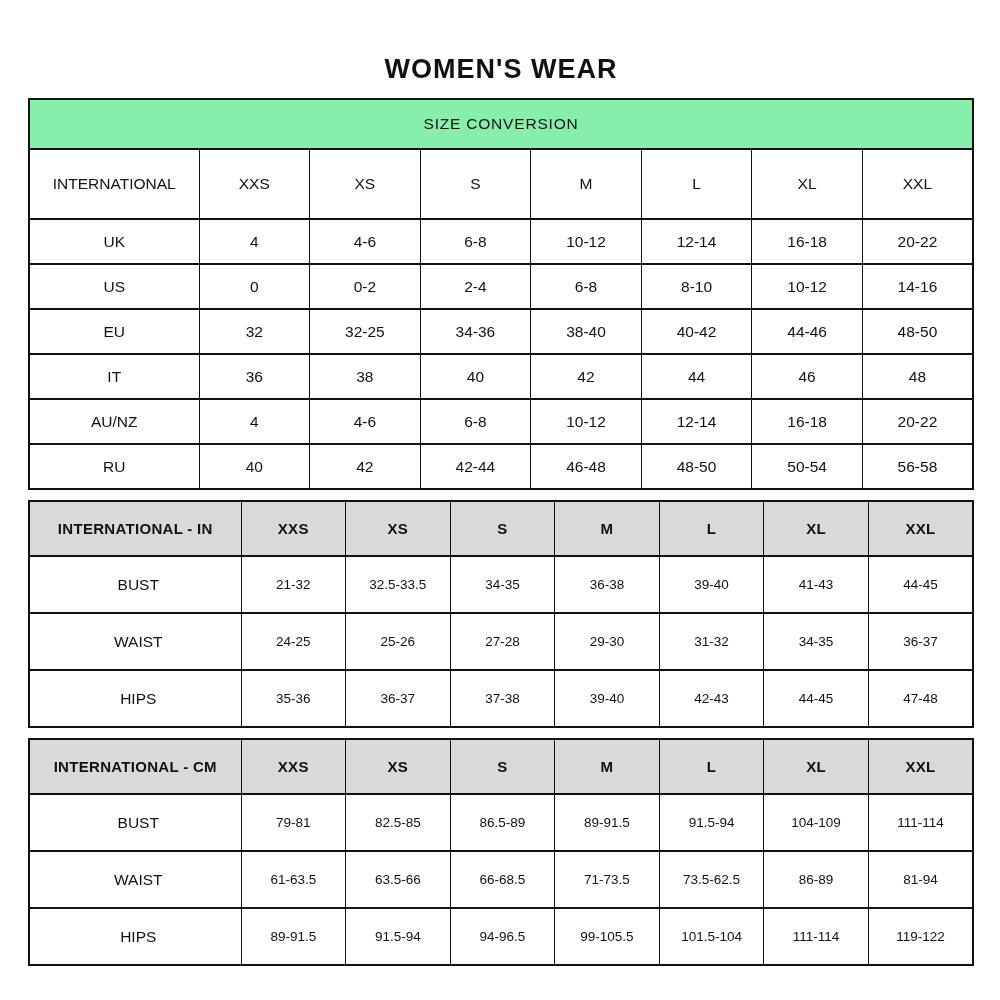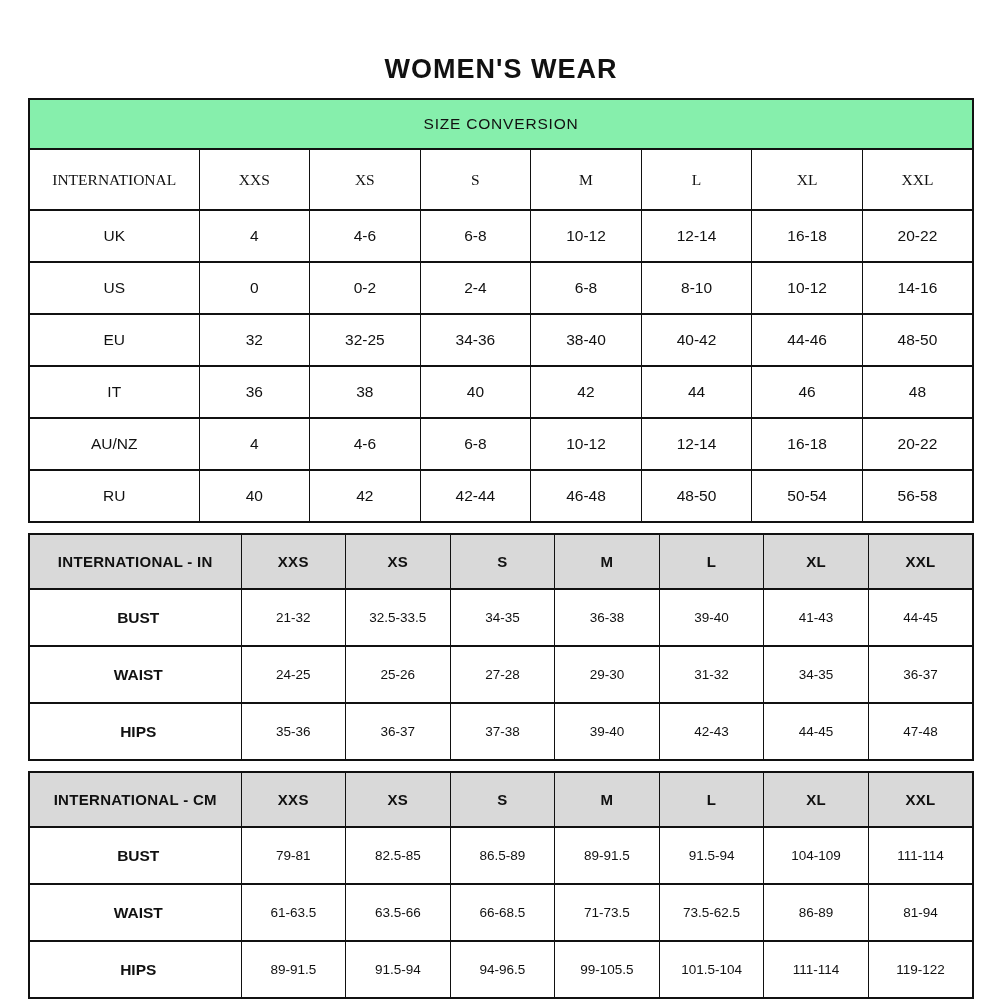--- a/index.html
+++ b/index.html
@@ -31,42 +31,42 @@
     text-align:center;
     vertical-align:middle;
     padding:0;
     overflow:hidden;
     white-space:nowrap;
   }
   table { border:2.5px solid #111; }
 
   
   .t-sc col.c-label { width:170px; }
-  .t-sc tr { height:52px; }
+  .t-sc tr { height:45px; }
   .t-sc tr.r-band { height:50px; }
-  .t-sc tr.r-intl { height:61px;font-family:Liberation Serif, serif; }
+  .t-sc tr.r-intl { height:70px; }
   .t-sc td { font-size:15.5px; font-weight:400; }
   .band-cell {
     background:#86efac;
     font-size:15px;
     font-weight:700;
     letter-spacing:0.8px;
   }
 
   
   .t-m col.c-label { width:212px; }
   .t-m tr { height:57px; }
   .t-m tr.r-head { height:55px; }
   .t-m th {
     background:#d9d9d9;
     font-size:15px;
     font-weight:700;
     letter-spacing:0.3px;
   }
-  .t-m td.lbl { font-size:15.5px; font-weight:700;padding-left:6px; }
+  .t-m td.lbl { font-size:15.5px; font-weight:400;padding-left:6px; }
   .t-m td.val { font-size:13.5px; font-weight:400; }
 </style>
 </head>
 <body>
 
 <div class="page">
 
   <div class="page-title">WOMEN'S WEAR</div>
 
   <table class="t-sc">

